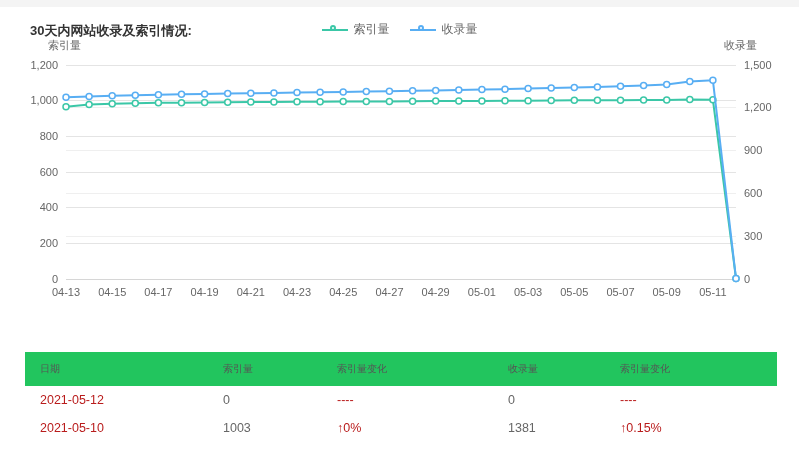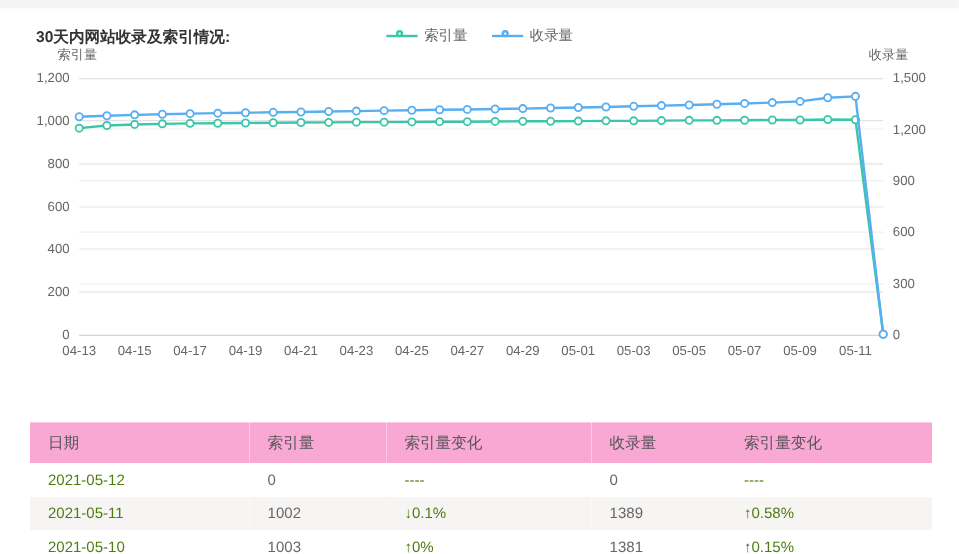--- a/index.html
+++ b/index.html
@@ -17,22 +17,22 @@
     border:2px solid; background:#fff; }
   .legend-item .lg-label { font-size:12px; color:#666; }
   .axis-unit { position:absolute; font-size:11px; color:#666; top:31px; }
   .axis-unit.left { left:48px; }
   .axis-unit.right { left:724px; }
   svg.chart { position:absolute; left:0; top:0; }
   svg.chart text { font-family:"Liberation Sans", sans-serif; font-size:11px; fill:#666; }
 
   .data-table { position:absolute; left:25px; top:352px; width:752px; border-collapse:collapse; table-layout:fixed; }
   .data-table th, .data-table td { text-align:left; font-weight:normal; padding-left:15px; overflow:hidden; white-space:nowrap; }
-  .data-table th { height:34px; background:#f9a8d4; color:#555; font-size:13px; }
-  .data-table td { height:28px; color:#4d7c0f; font-size:12.5px; }
+  .data-table th { height:34px; background:#22c55e; color:#555; font-size:10px; }
+  .data-table td { height:28px; color:#b91c1c; font-size:12.5px; }
   .data-table .num { color:#666; }
   .data-table tr.alt td { background:#f7f5f4; }
   .col-date  { width:183px; }
   .col-index { width:114px; }
   .col-ichg  { width:171px; }
   .col-incl  { width:112px; }
   .col-cchg  { width:172px; }
   .chg-up   { color:#f25c5c; }
   .chg-down { color:#42a048; }
   .chg-none { color:#888; }
@@ -187,27 +187,20 @@
     </tr>
   </thead>
   <tbody>
     <tr>
       <td>2021-05-12</td>
       <td class="num">0</td>
       <td class="chg-none">----</td>
       <td class="num">0</td>
       <td class="chg-none">----</td>
     </tr>
-    <tr class="alt">
-      <td>2021-05-11</td>
-      <td class="num">1002</td>
-      <td class="chg-down">↓0.1%</td>
-      <td class="num">1389</td>
-      <td class="chg-up">↑0.58%</td>
-    </tr>
     <tr>
       <td>2021-05-10</td>
       <td class="num">1003</td>
       <td class="chg-up">↑0%</td>
       <td class="num">1381</td>
       <td class="chg-up">↑0.15%</td>
     </tr>
   </tbody>
 </table>
 

